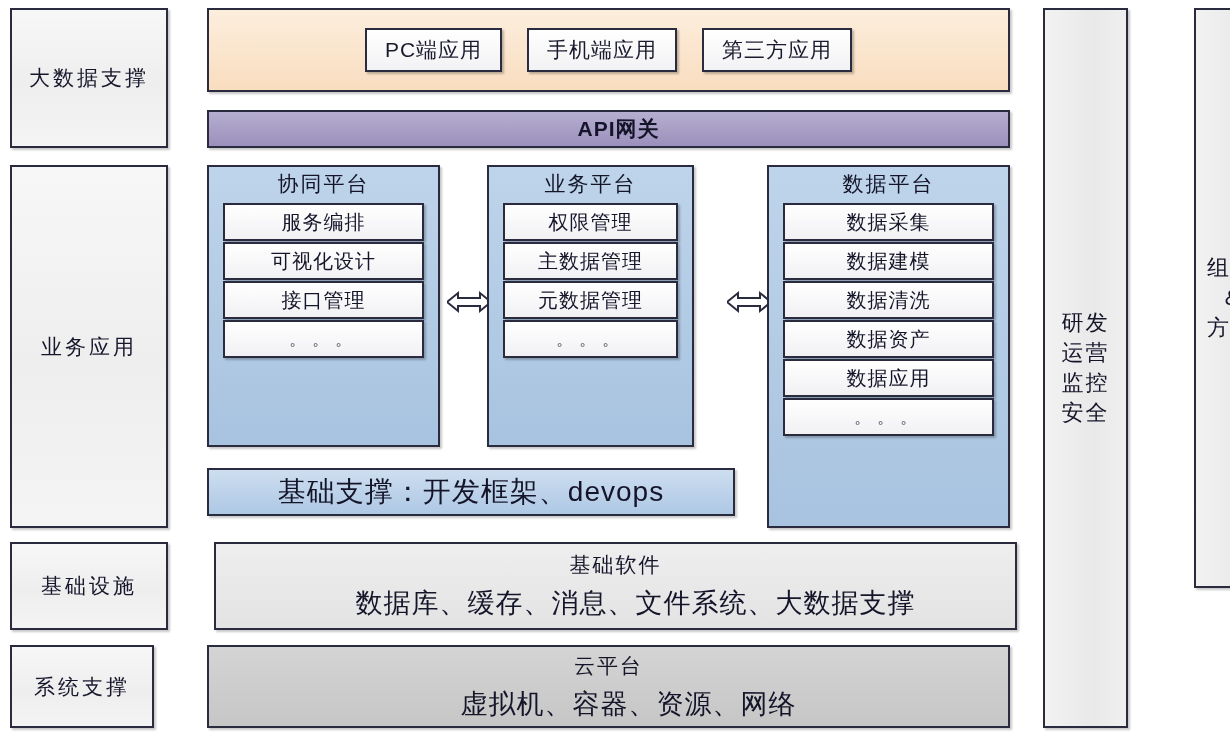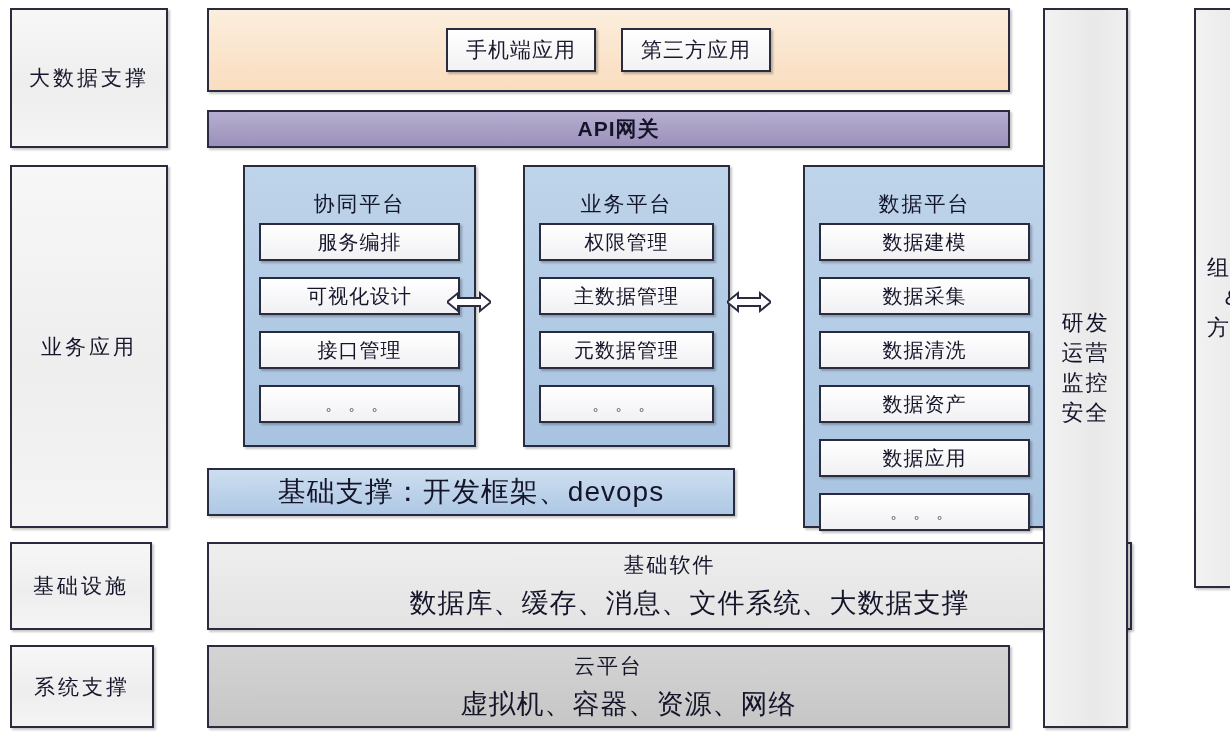--- a/index.html
+++ b/index.html
@@ -69,35 +69,34 @@
     font-size: 21px;
     font-weight: bold;
     letter-spacing: 1px;
     color: #15152a;
   }
 
   
   .platform {
     background: linear-gradient(180deg,#bed4ea 0%, #a8c3e0 100%);
     display: block;
-    padding-top: 20px;
-    margin-left: 36px;
+    padding-top: 0;
   }
   .platform .ptitle {
     font-size: 21px;
     letter-spacing: 2px;
     text-align: center;
     line-height: 34px;
     color: #15152a;
   }
   .plist {
     padding: 2px 14px 10px 14px;
     display: flex;
     flex-direction: column;
-    gap: 16px;
+    gap: 1px;
   }
   .pitem {
     box-sizing: border-box;
     border: 2px solid #2b2b40;
     background: linear-gradient(180deg,#ffffff 0%, #f1f1f4 100%);
     box-shadow: 2px 2px 2px rgba(0,0,0,0.25);
     height: 38px;
     display: flex;
     align-items: center;
     justify-content: center;
@@ -170,29 +169,32 @@
 <div id="canvas">
 
   <div class="bx stage" style="left:10px; top:8px; width:158px; height:140px;">
     <span>大数据支撑</span>
   </div>
 
   <div class="bx stage" style="left:10px; top:165px; width:158px; height:363px;">
     <span>业务应用</span>
   </div>
 
-  <div class="bx stage" style="left:10px; top:542px; width:142px; height:88px;font-family:Liberation Mono, monospace;">
+  <div class="bx stage" style="left:10px; top:542px; width:158px; height:88px;font-family:Liberation Mono, monospace;">
     <span>基础设施</span>
   </div>
 
   <div class="bx stage" style="left:10px; top:645px; width:144px; height:83px;">
     <span>系统支撑</span>
   </div>
 
   <div class="bx front-band" style="left:207px; top:8px; width:803px; height:84px;">
+    <div class="app-chip">
+      <span>PC端应用</span>
+    </div>
     <div class="app-chip">
       <span>手机端应用</span>
     </div>
     <div class="app-chip">
       <span>第三方应用</span>
     </div>
   </div>
 
   <div class="bx api-bar" style="left:207px; top:110px; width:803px; height:38px;padding-left:20px;">
     <span>API网关</span>
@@ -243,45 +245,45 @@
   <div class="arrow" style="left:727px; top:289px;">
     <svg width="44" height="26" viewBox="0 0 44 26">
       <polygon points="0,13 11,4 11,9 33,9 33,4 44,13 33,22 33,17 11,17 11,22" fill="#ffffff" stroke="#2b2b40" stroke-width="2" stroke-linejoin="miter"></polygon>
     </svg>
   </div>
 
   <div class="bx platform" style="left:767px; top:165px; width:243px; height:363px;">
     <div class="ptitle">数据平台</div>
     <div class="plist">
       <div class="pitem">
+        <span>数据采集</span>
+      </div>
+      <div class="pitem">
         <span>数据建模</span>
-      </div>
-      <div class="pitem">
-        <span>数据采集</span>
       </div>
       <div class="pitem">
         <span>数据清洗</span>
       </div>
       <div class="pitem">
         <span>数据资产</span>
       </div>
       <div class="pitem">
         <span>数据应用</span>
       </div>
       <div class="pitem ellip">
         <span>。。。</span>
       </div>
     </div>
   </div>
 
   <div class="bx support-bar" style="left:207px; top:468px; width:528px; height:48px;">
     <span>基础支撑：开发框架、devops</span>
   </div>
 
-  <div class="bx infra" style="left:207px; top:542px; width:925px; height:88px;">
+  <div class="bx infra" style="left:214px; top:542px; width:803px; height:88px;">
     <div class="band-title">基础软件</div>
     <div class="band-sub">数据库、缓存、消息、文件系统、大数据支撑</div>
   </div>
 
   <div class="bx cloud" style="left:207px; top:645px; width:803px; height:83px;align-items:center;">
     <div class="band-title">云平台</div>
     <div class="band-sub">虚拟机、容器、资源、网络</div>
   </div>
 
   <div class="bx pillar" style="left:1043px; top:8px; width:85px; height:720px;">

